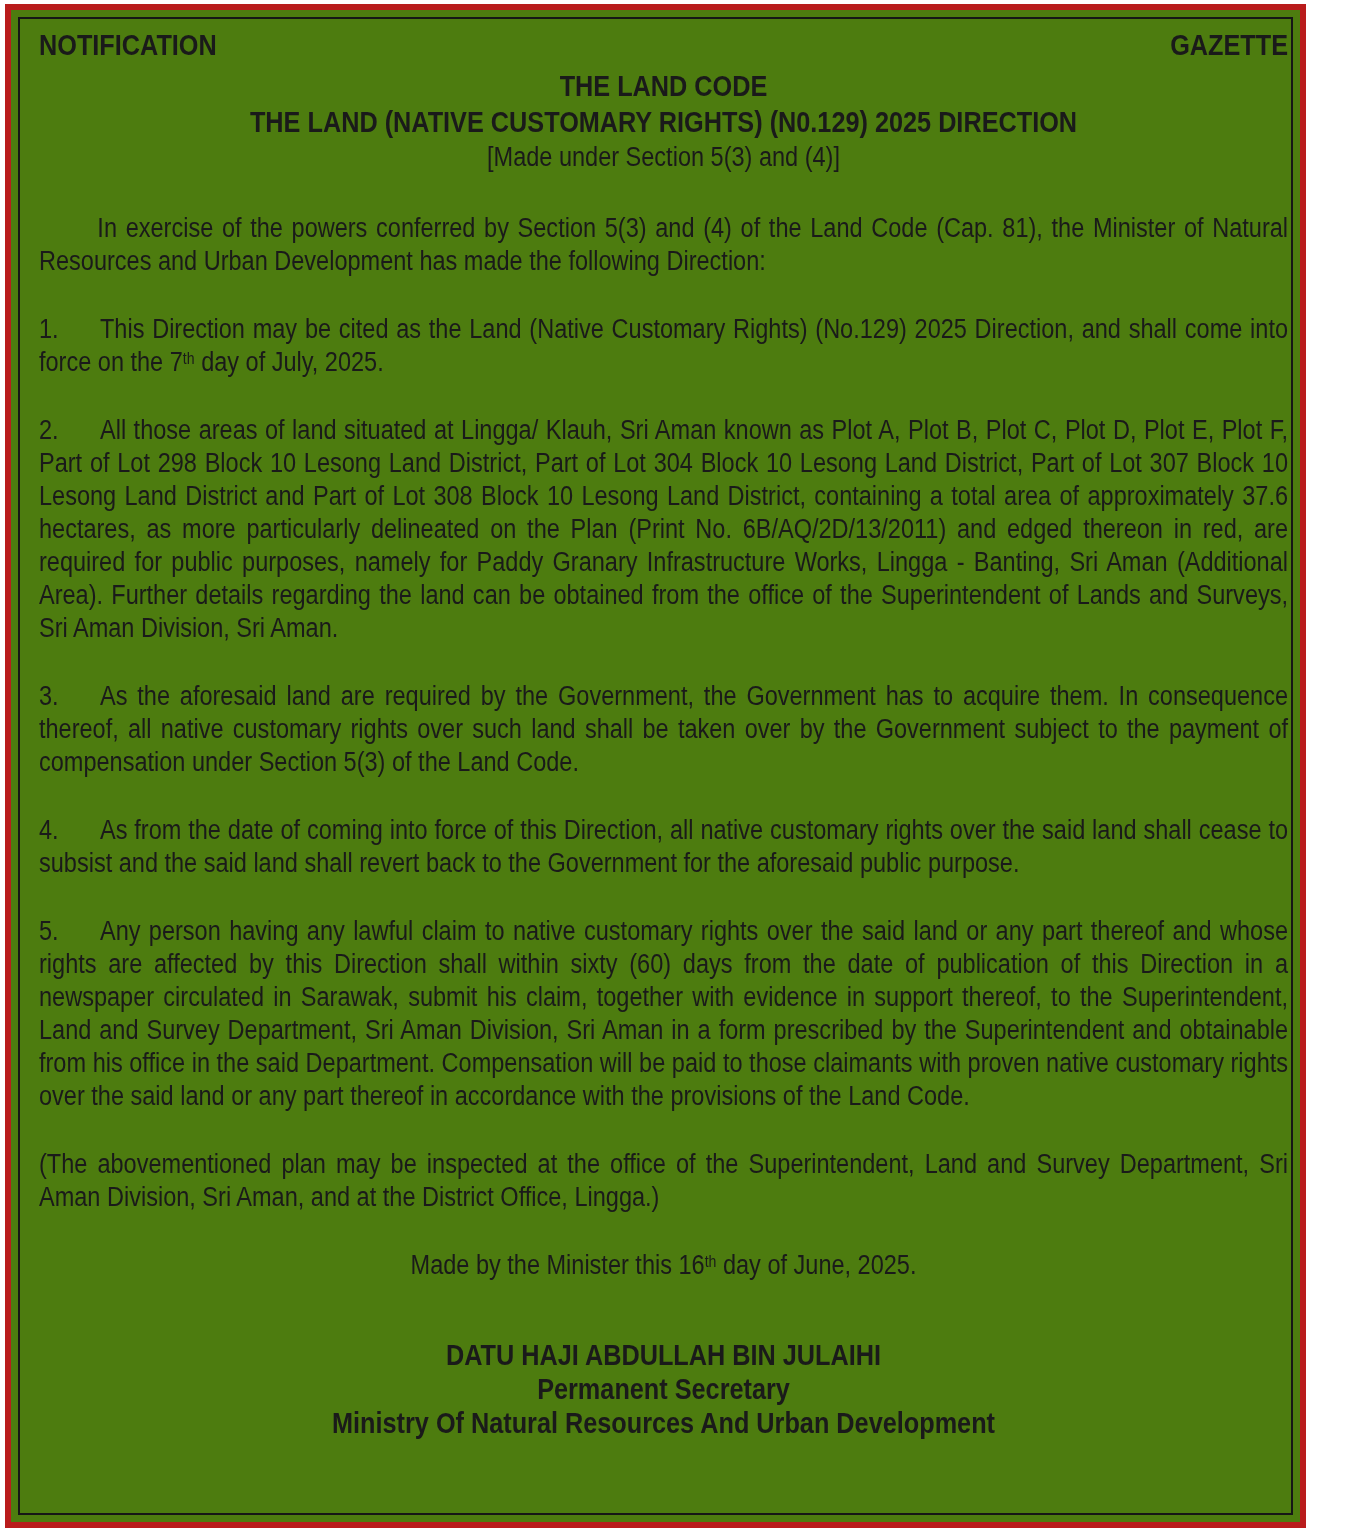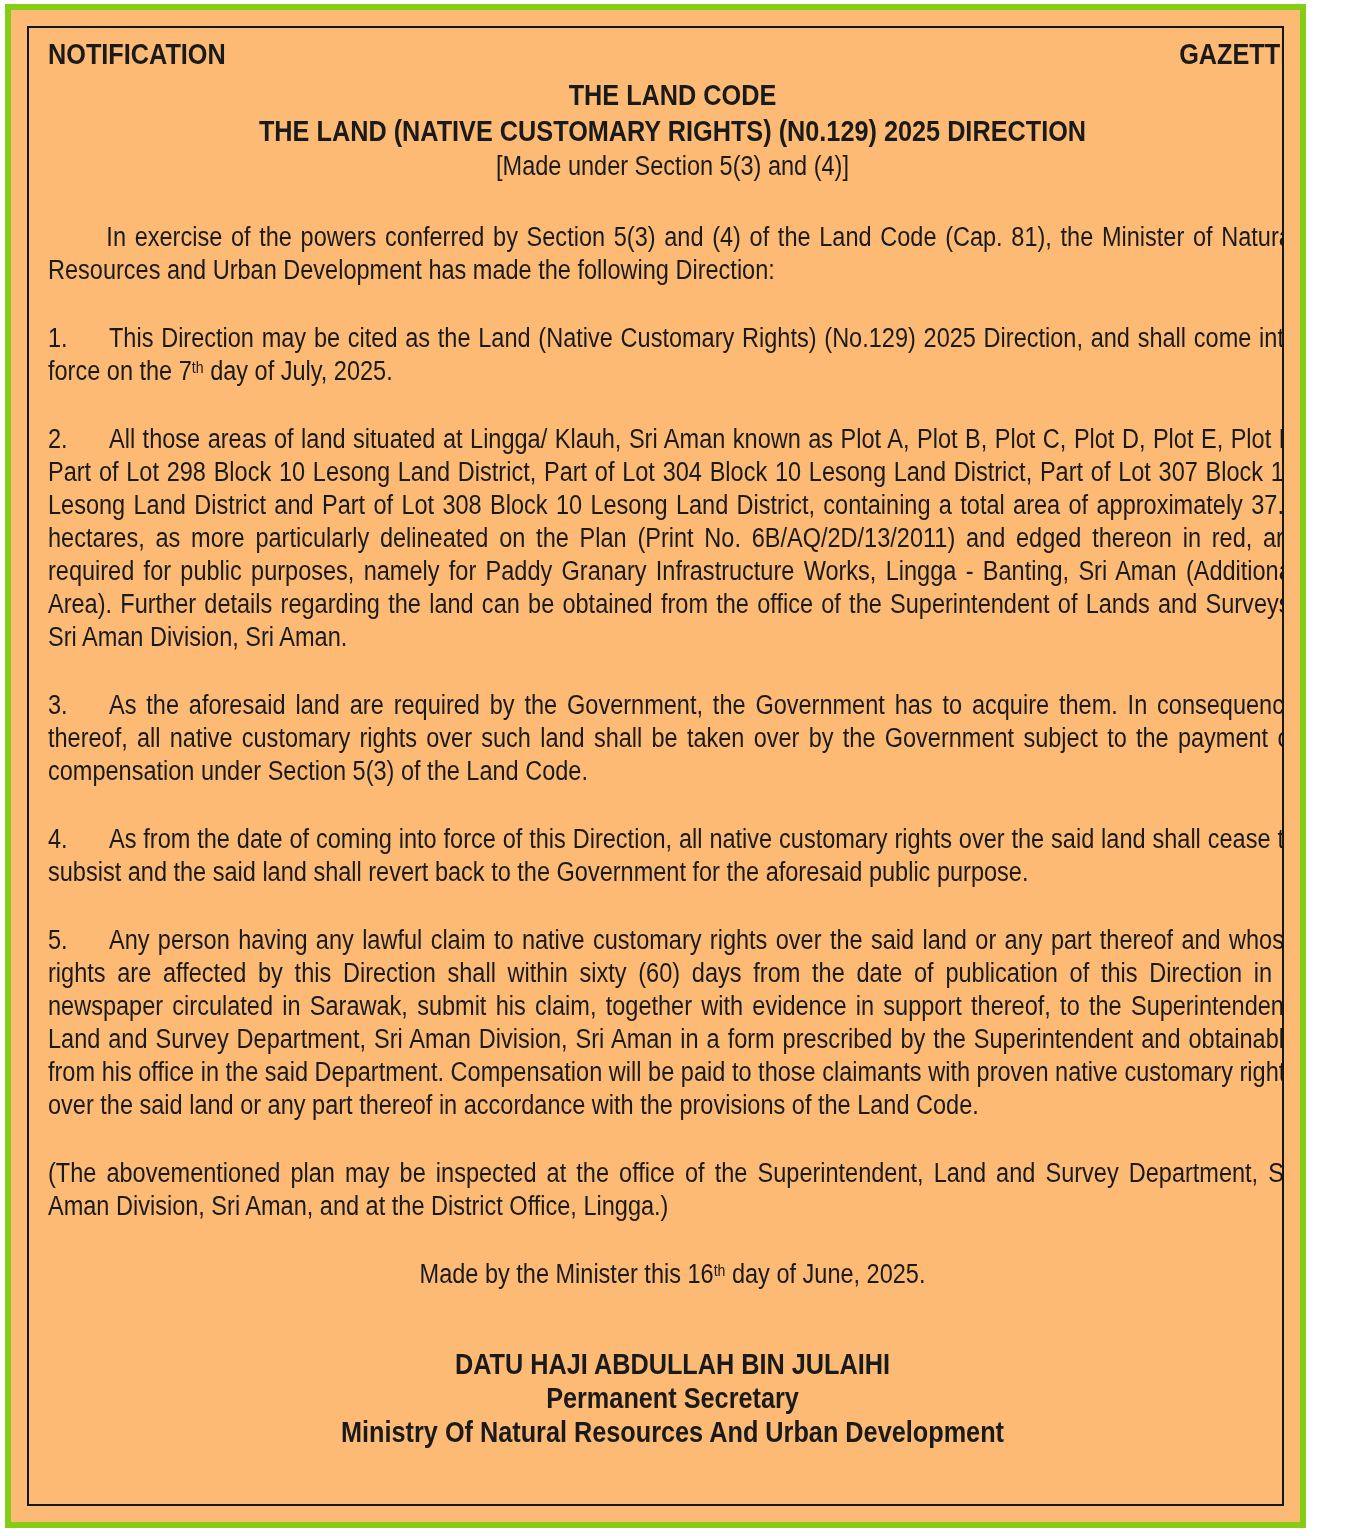--- a/index.html
+++ b/index.html
@@ -14,24 +14,24 @@
     font-family: "Liberation Sans", sans-serif;
     color: #1a1a1a;
     overflow: hidden;
   }
   .frame-outer {
     position: absolute;
     left: 5px;
     top: 4px;
     right: 53px;
     bottom: 8px;
-    border: 6px solid #84cc16;
-    padding: 16px;
+    border: 6px solid #b91c1c;
+    padding: 7px;
     box-sizing: border-box;
-    background: #fdba74;
+    background: #4d7c0f;
   }
   .frame-inner {
     width: 100%;
     height: 100%;
     border: 2px solid #161616;
     box-sizing: border-box;
     position: relative;
     overflow: hidden;
   }
   .content {

